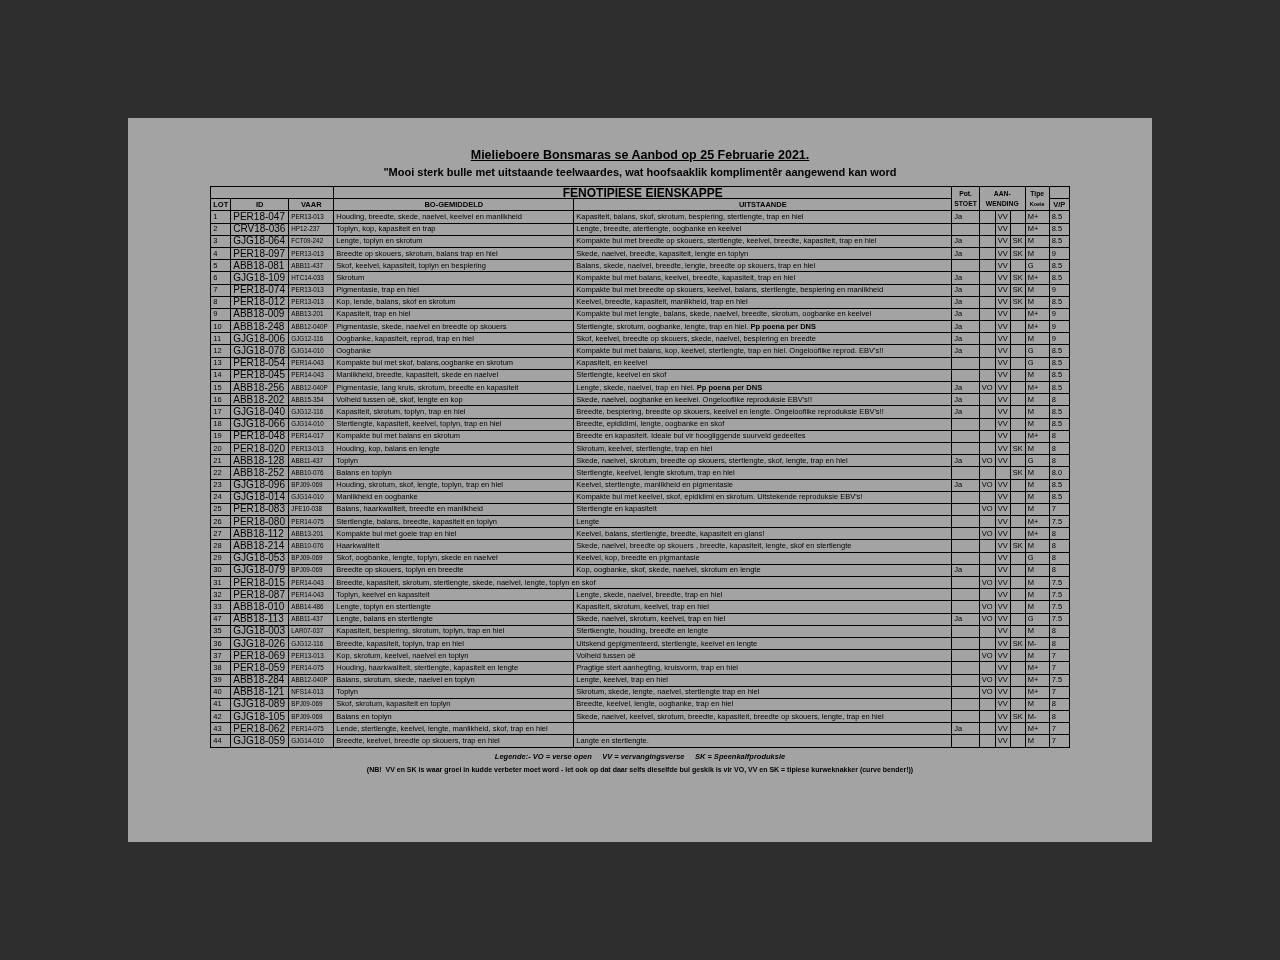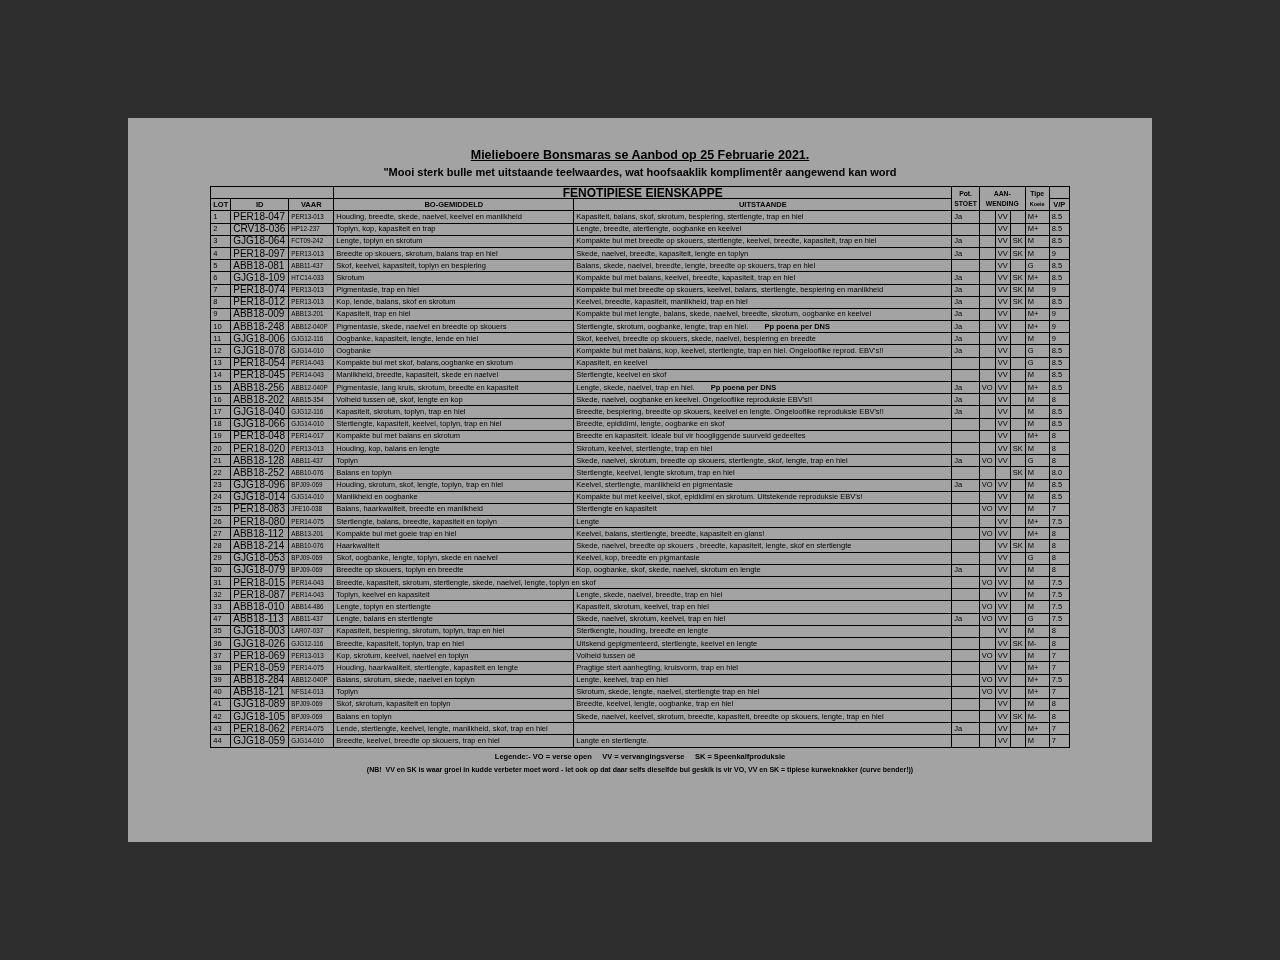--- a/index.html
+++ b/index.html
@@ -27,24 +27,25 @@
     white-space:nowrap; overflow:hidden; font-weight:normal; text-align:left;
   }
   th { font-weight:bold !important; text-align:center !important; font-size:7.5px; }
   th.feno { font-size:12px; }
   td.noborder, th.noborder { border:none; background:transparent; }
   .c-lot, .c-stoet, .c-vo, .c-vv, .c-sk, .c-tipe, .c-vp { text-align:center; }
   .c-vaar { font-size:6.3px; }
   .c-id { font-size:10px; }
   .two-line { line-height:10px; font-size:6.8px; }
   .two-line div { text-align:center; font-weight:bold; }
-  .bold-note { font-weight:bold;margin-left:14px; }
+  .bold-note { font-weight:bold; }
   .legend {
     text-align:center; font-weight:bold; font-size:7.5px; margin-top:4px;
     white-space:pre;
+    font-style:italic;
   }
   .nb-line {
     text-align:center; font-weight:bold; font-size:7px; margin-top:5px;
     white-space:pre;
   }
 </style>
 </head>
 <body>
 
 <div class="page">
@@ -228,21 +229,21 @@
     <td class="c-vo"></td>
     <td class="c-vv">VV</td>
     <td class="c-sk"></td>
     <td class="c-tipe">M+</td>
     <td class="c-vp">9</td>
   </tr>
         <tr>
     <td class="c-lot">11</td>
     <td class="c-id">GJG18-006</td>
     <td class="c-vaar">GJG12-116</td>
-    <td class="c-bo">Oogbanke, kapasiteit, lengte, lende en hiel</td>
+    <td class="c-bo">Oogbanke, kapasiteit, reprod, trap en hiel</td>
     <td class="c-uit"><span>Skof, keelvel, breedte op skouers, skede, naelvel, bespiering en breedte</span><span class="bold-note"></span></td>
     <td class="c-stoet">Ja</td>
     <td class="c-vo"></td>
     <td class="c-vv">VV</td>
     <td class="c-sk"></td>
     <td class="c-tipe">M</td>
     <td class="c-vp">9</td>
   </tr>
         <tr>
     <td class="c-lot">12</td>

